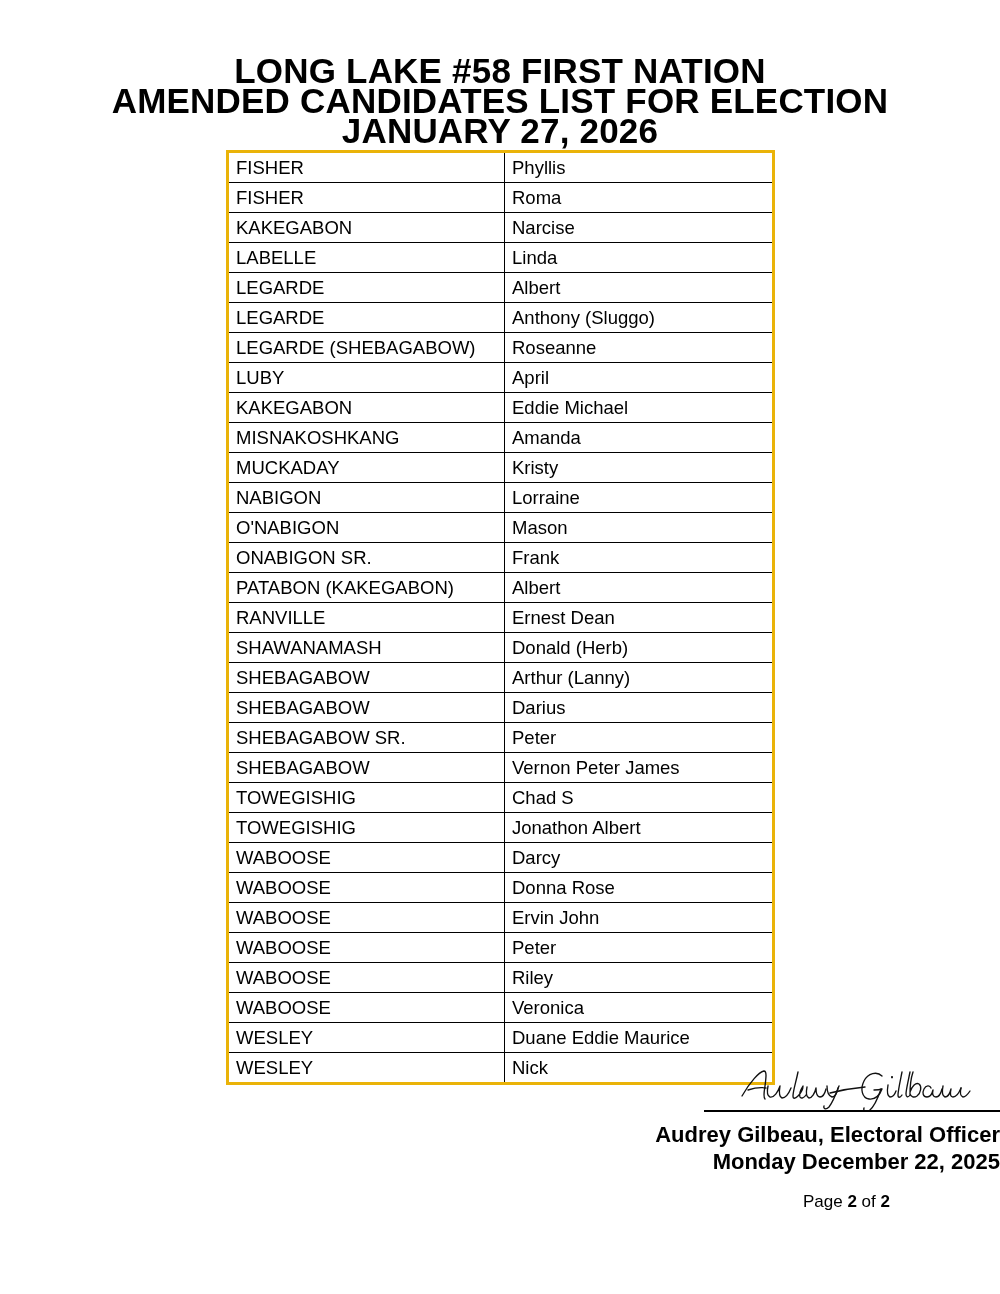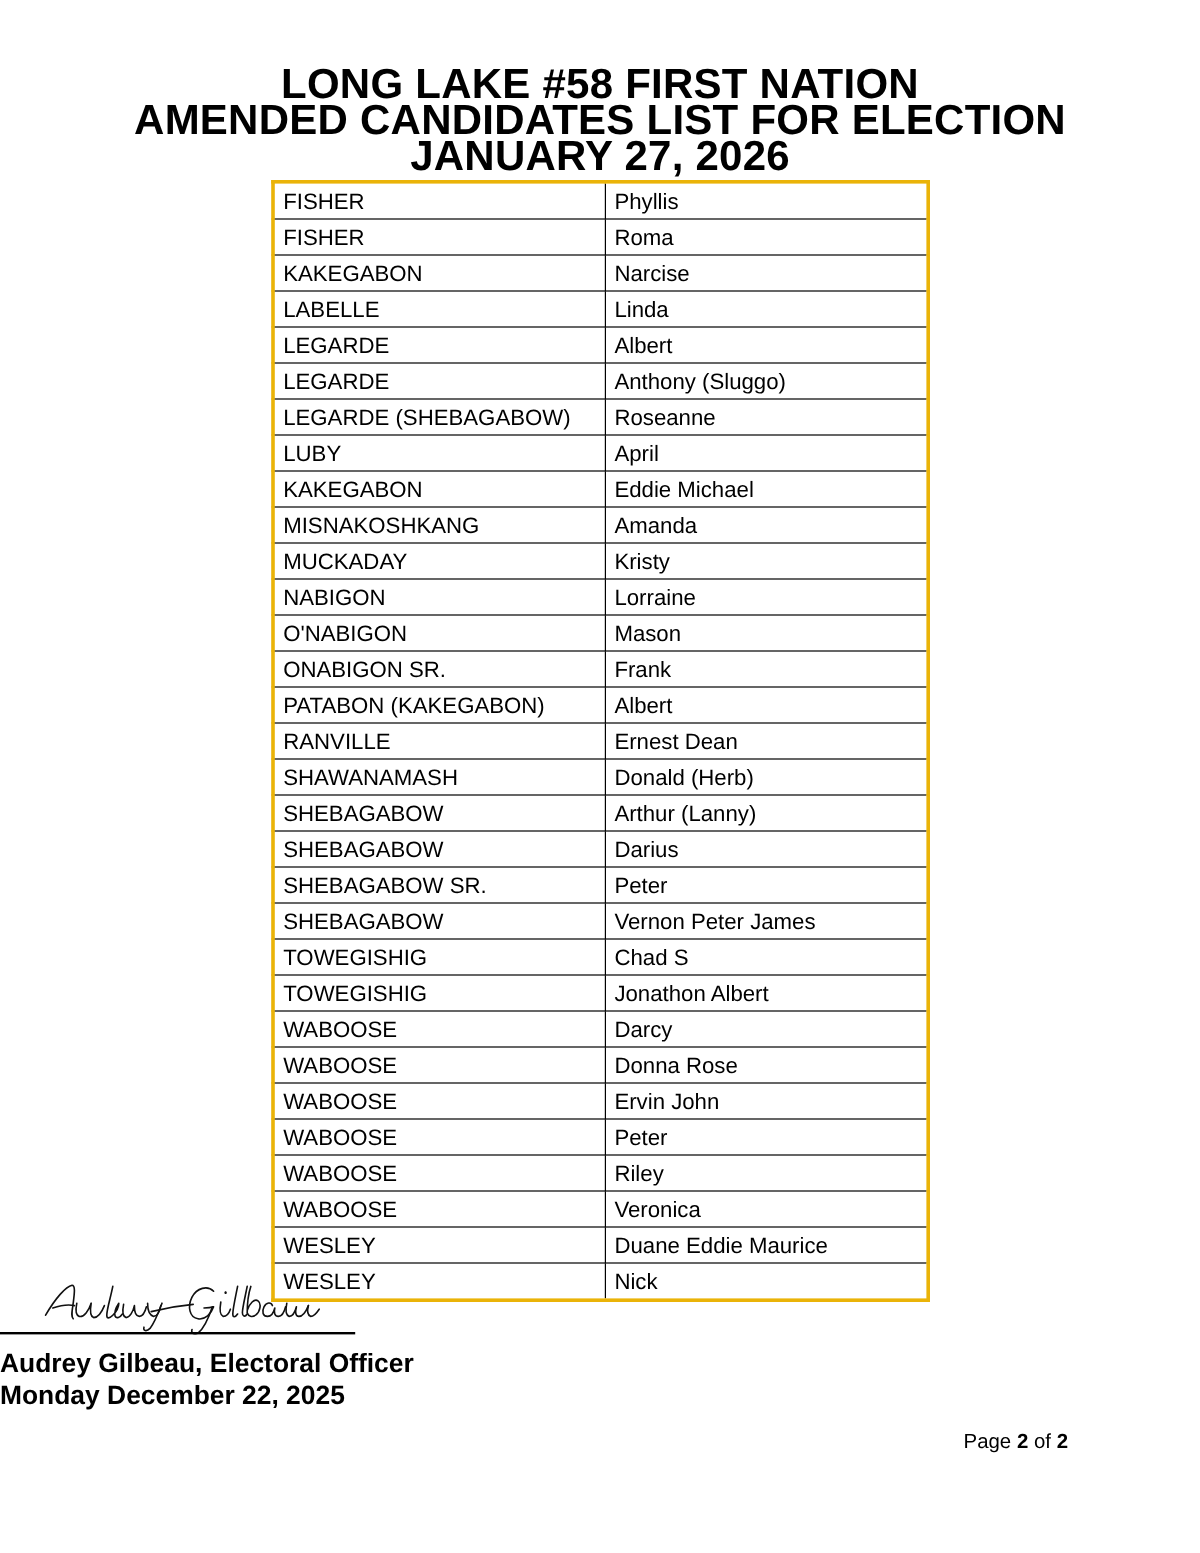--- a/index.html
+++ b/index.html
@@ -62,21 +62,21 @@
   }
   .col-surname { width: 277px; }
   .col-given  { width: 269px; border-left-width: 3px; }
 
   
   .signature-block {
     position: absolute;
     left: 0;
     top: 1062px;
     width: 1000px;
-    text-align: left;
+    text-align: right;
   }
   .signature-wrap {
     position: relative;
     display: inline-block;
     width: 296px;
     height: 50px;
   }
   .signature-svg {
     position: absolute;
     left: 28px;

